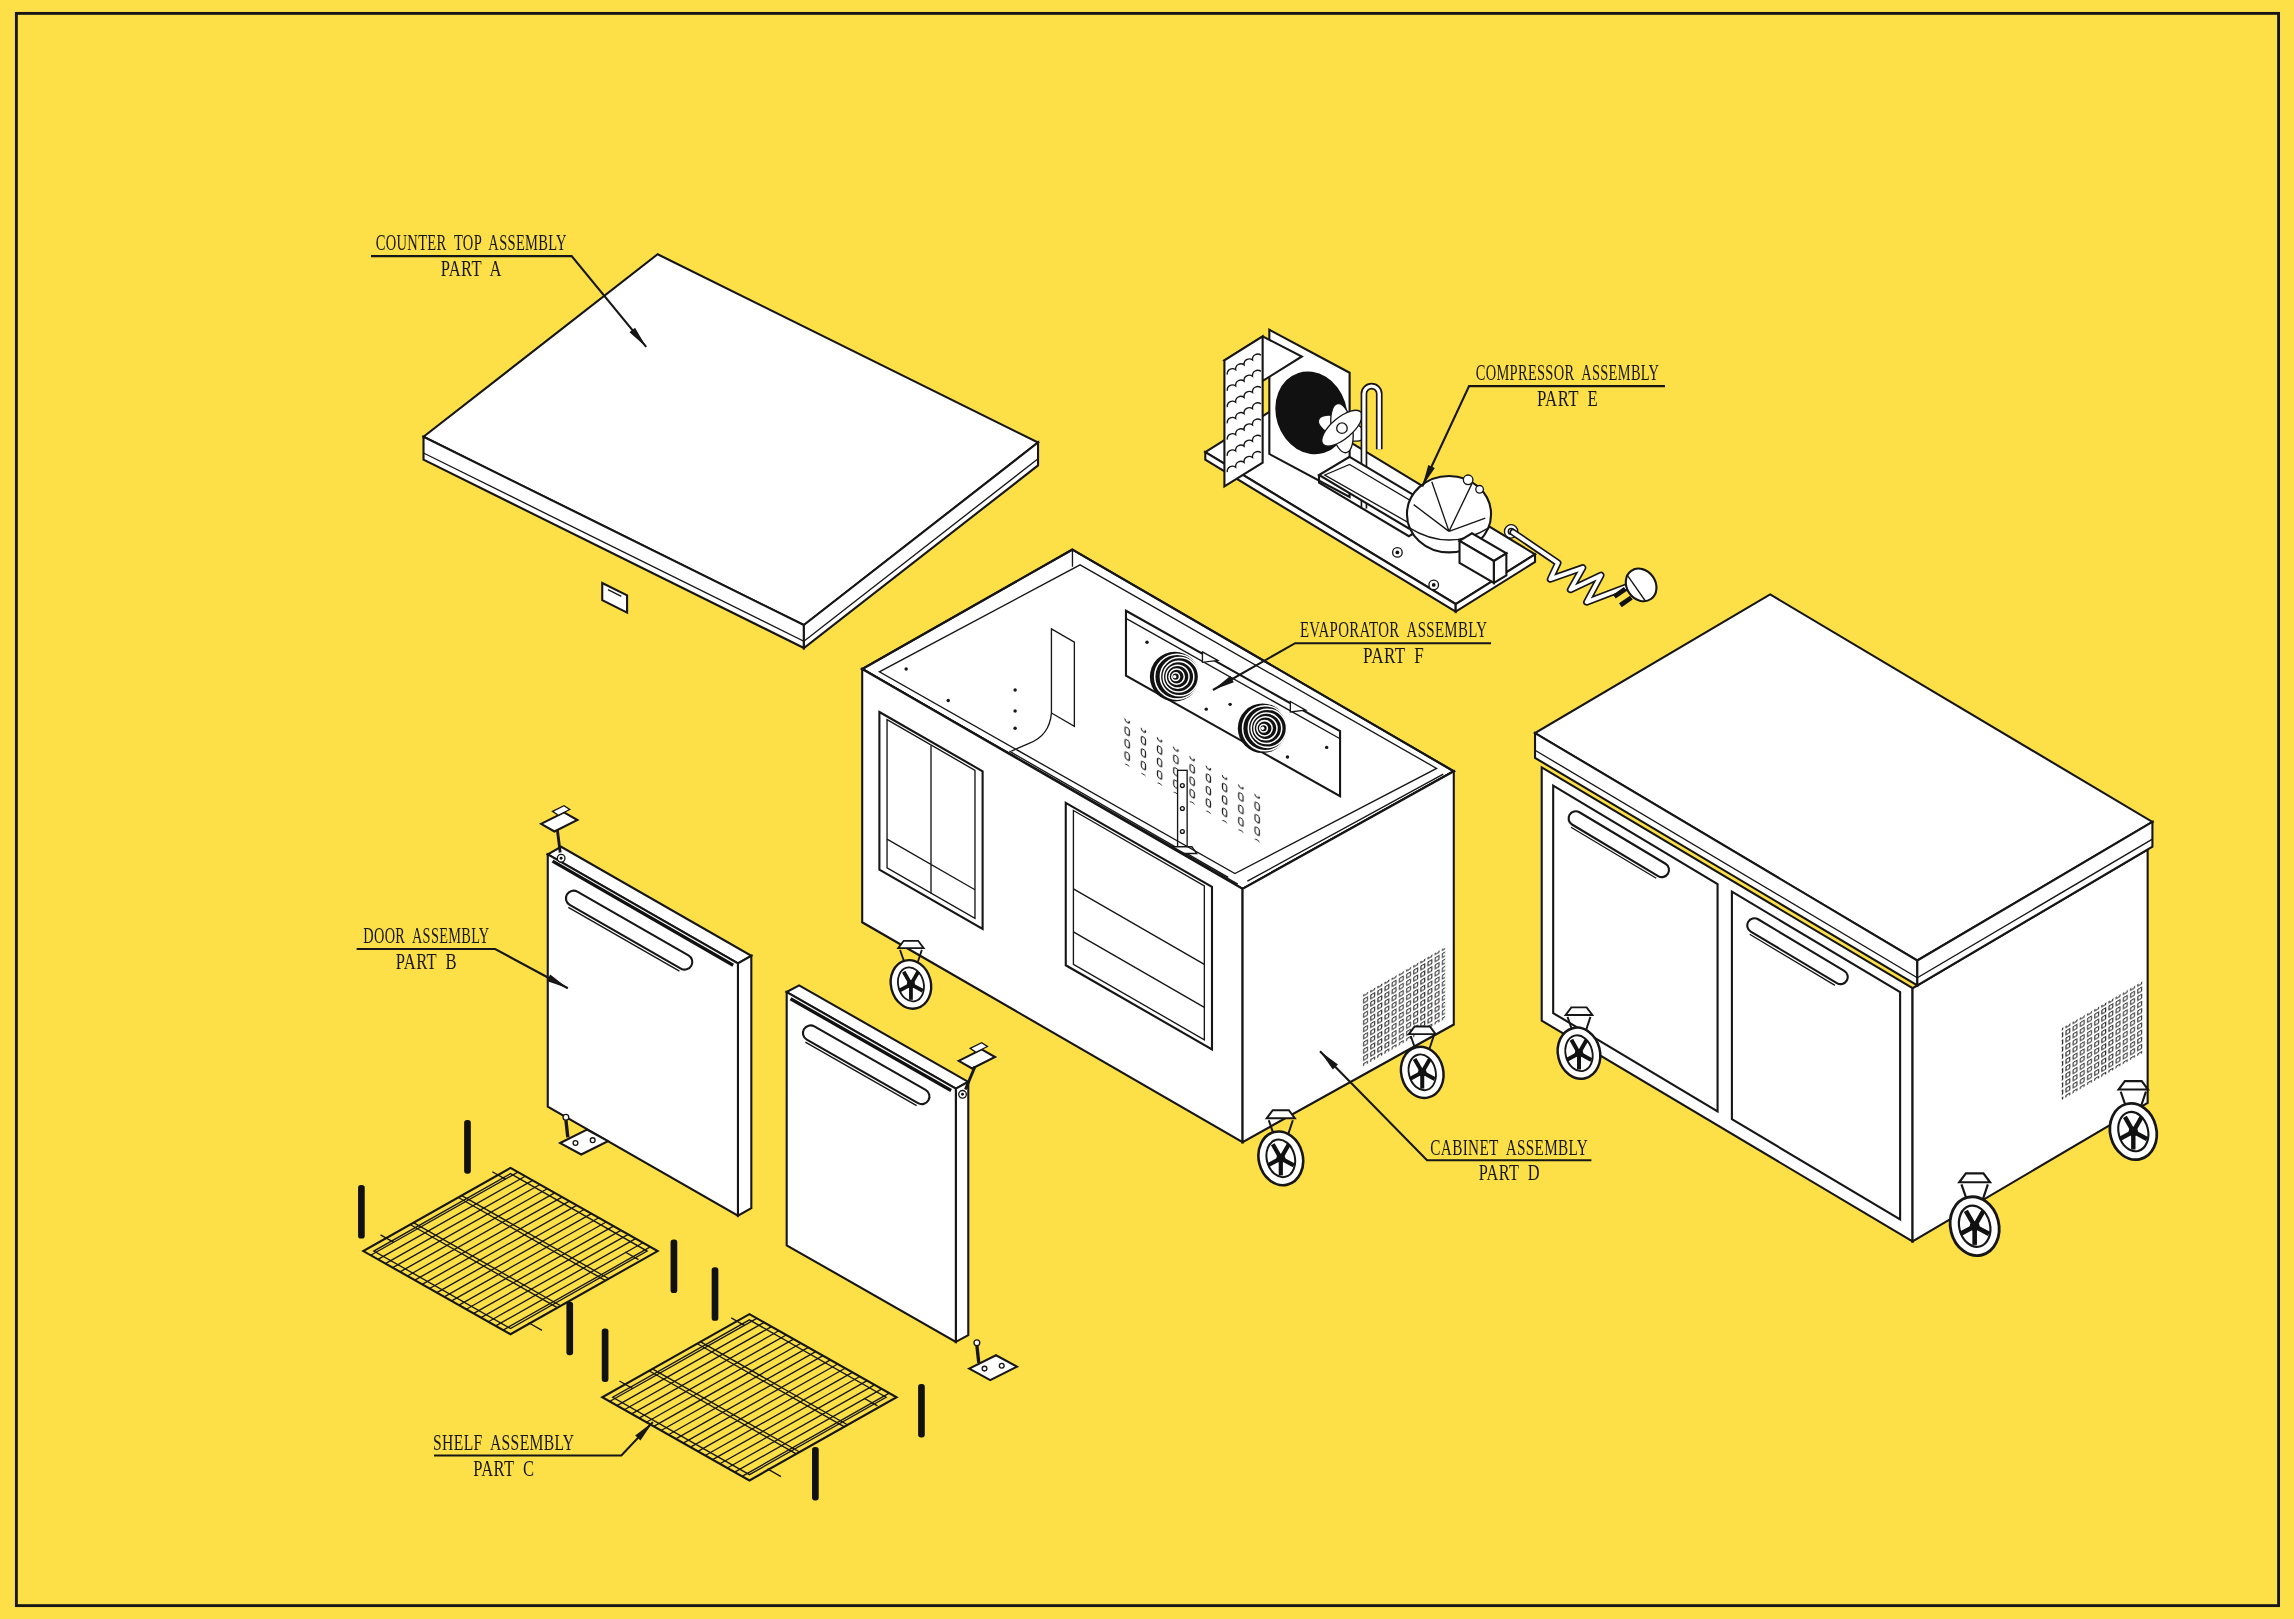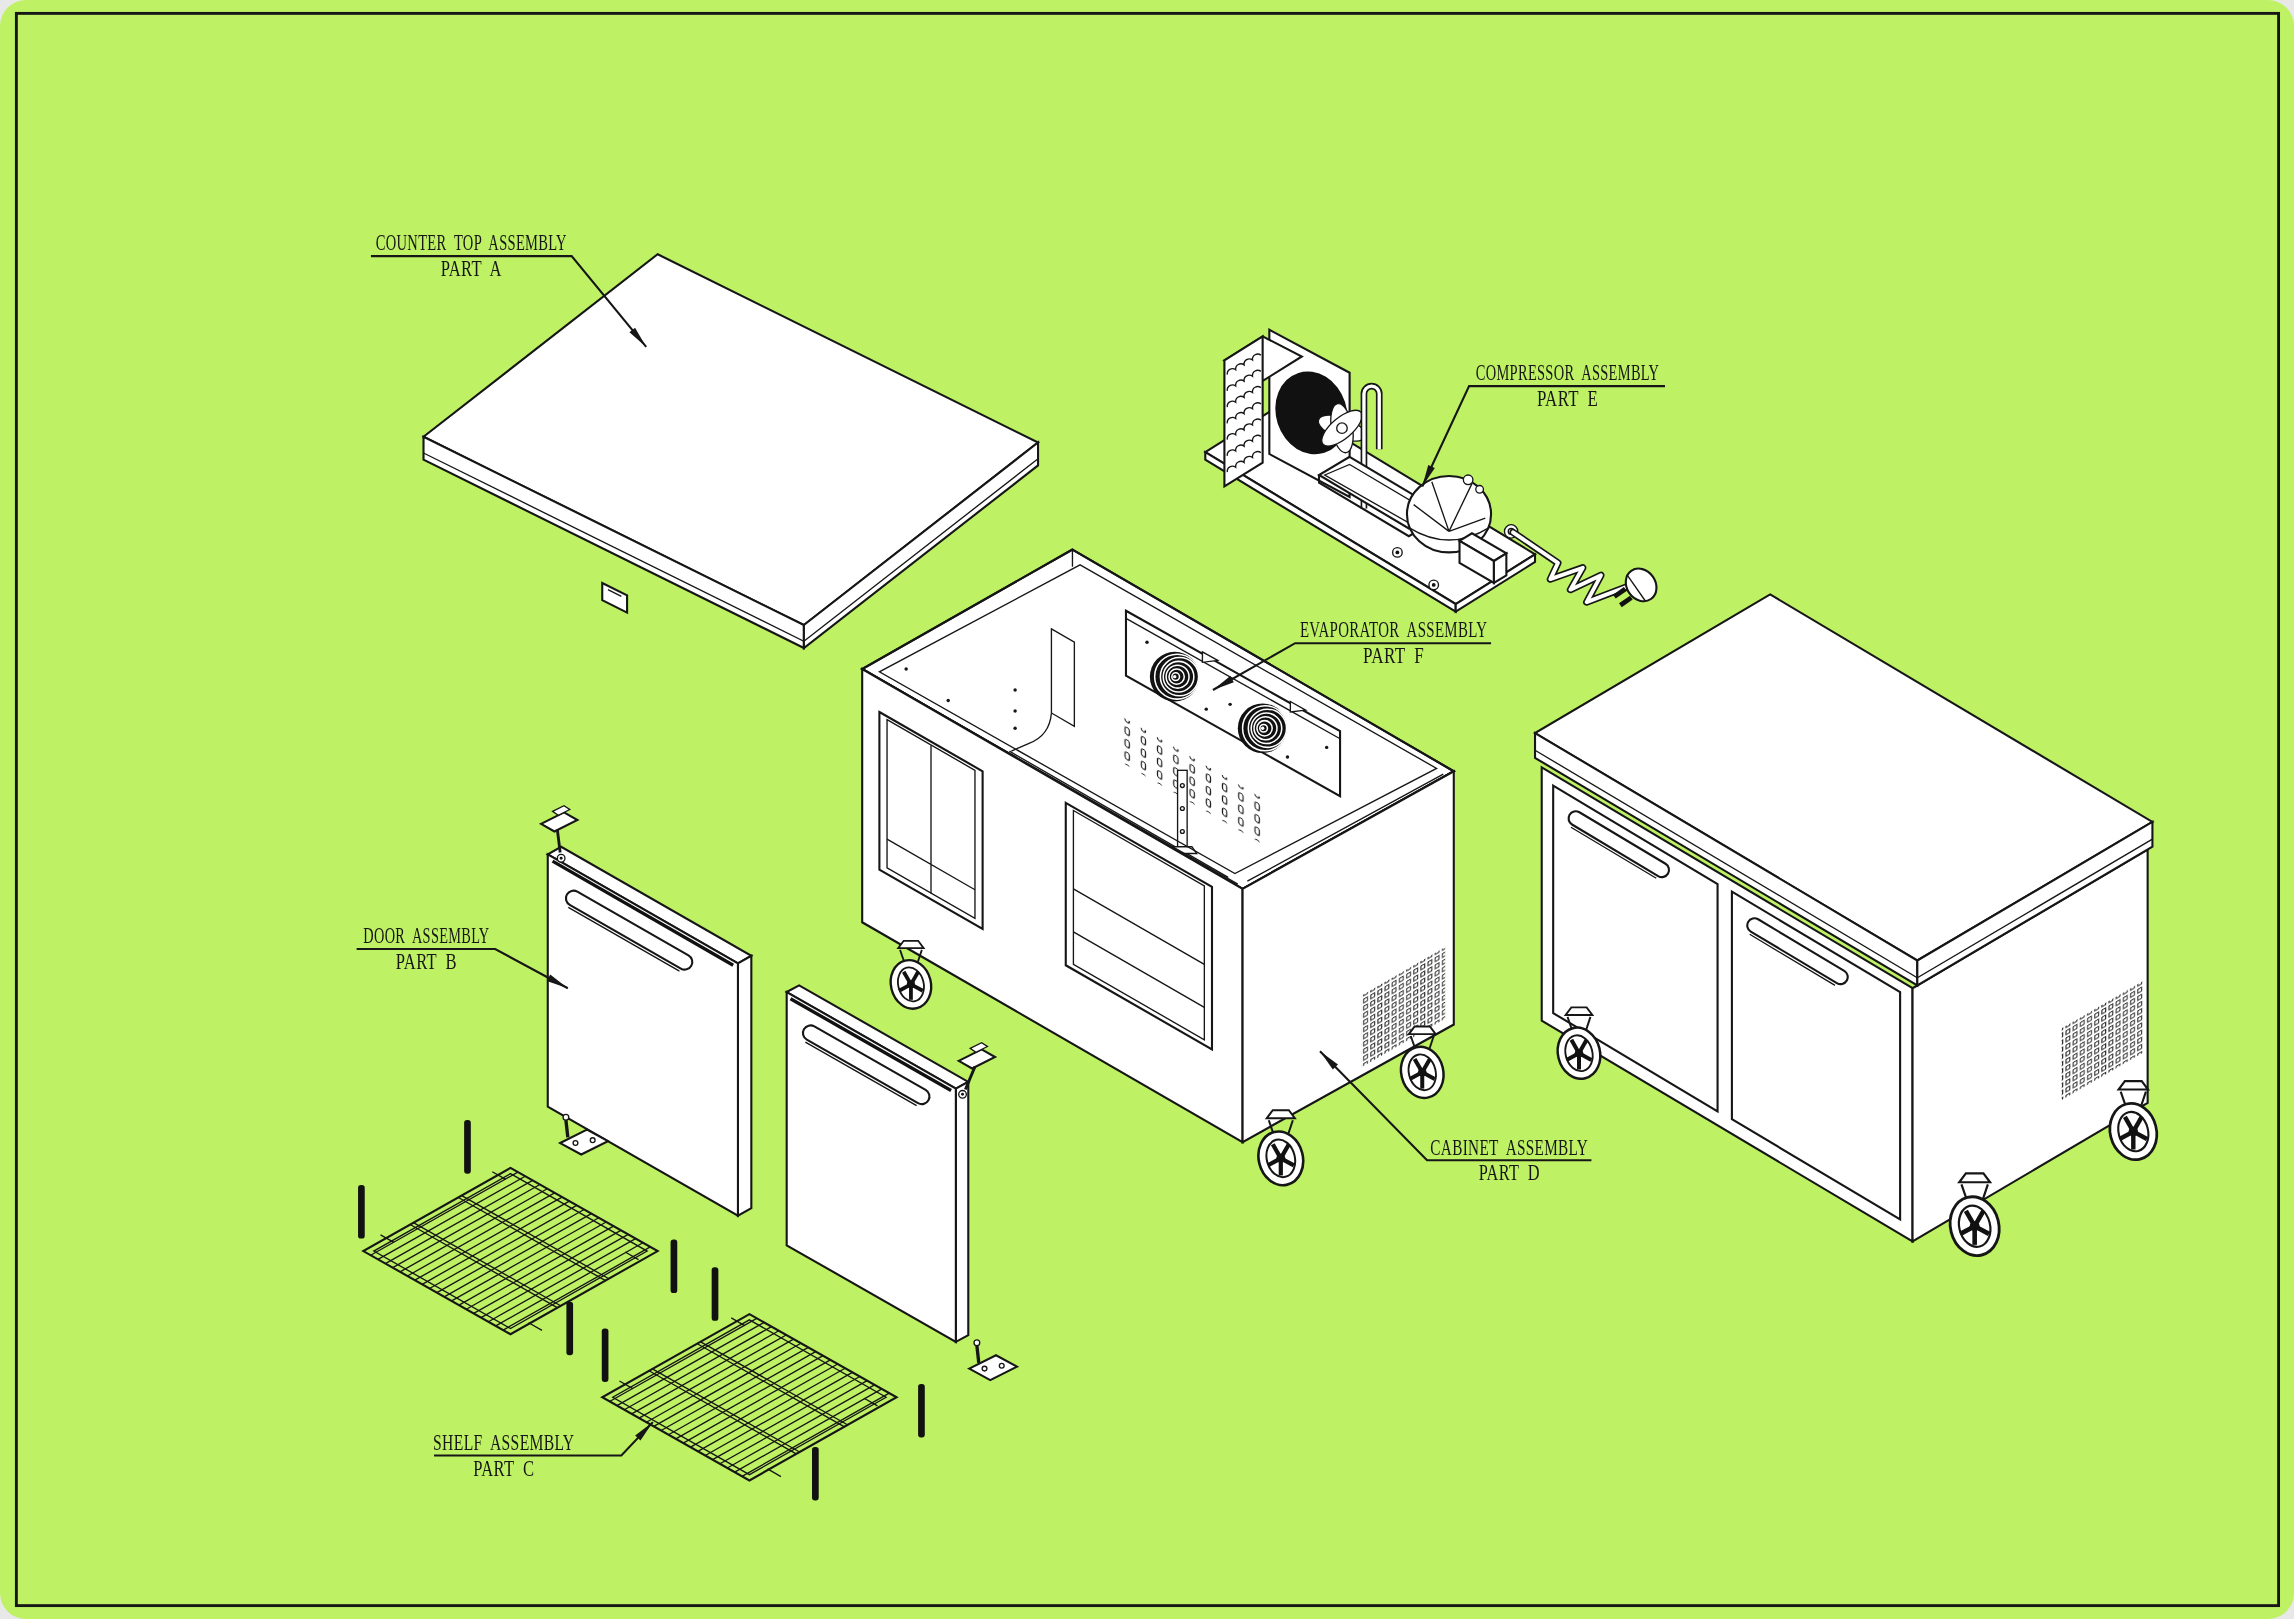--- a/index.html
+++ b/index.html
@@ -1,17 +1,17 @@
 <!DOCTYPE html>
 <html><head>
 <meta charset="utf-8">
 <style>
   html,body{margin:0;padding:0;background:#e8e8e8;}
-  .page{position:relative;width:2294px;height:1619px;background:#bef264;overflow:hidden;
-        font-family:"Liberation Serif", serif;border-radius:26px;}
+  .page{position:relative;width:2294px;height:1619px;background:#fde047;overflow:hidden;
+        font-family:"Liberation Serif", serif;}
   svg{position:absolute;left:0;top:0;}
   .callout-text{font-family:"Liberation Serif", serif;font-size:23.5px;fill:#161616;
                 letter-spacing:0.5px;word-spacing:6px;}
   .ln{stroke:#161616;fill:none;stroke-width:2.2;}
   .lnt{stroke:#161616;fill:none;stroke-width:1.4;}
   .wh{fill:#ffffff;}
   .blk{fill:#111111;stroke:none;}
 </style>
 </head>
 <body>

